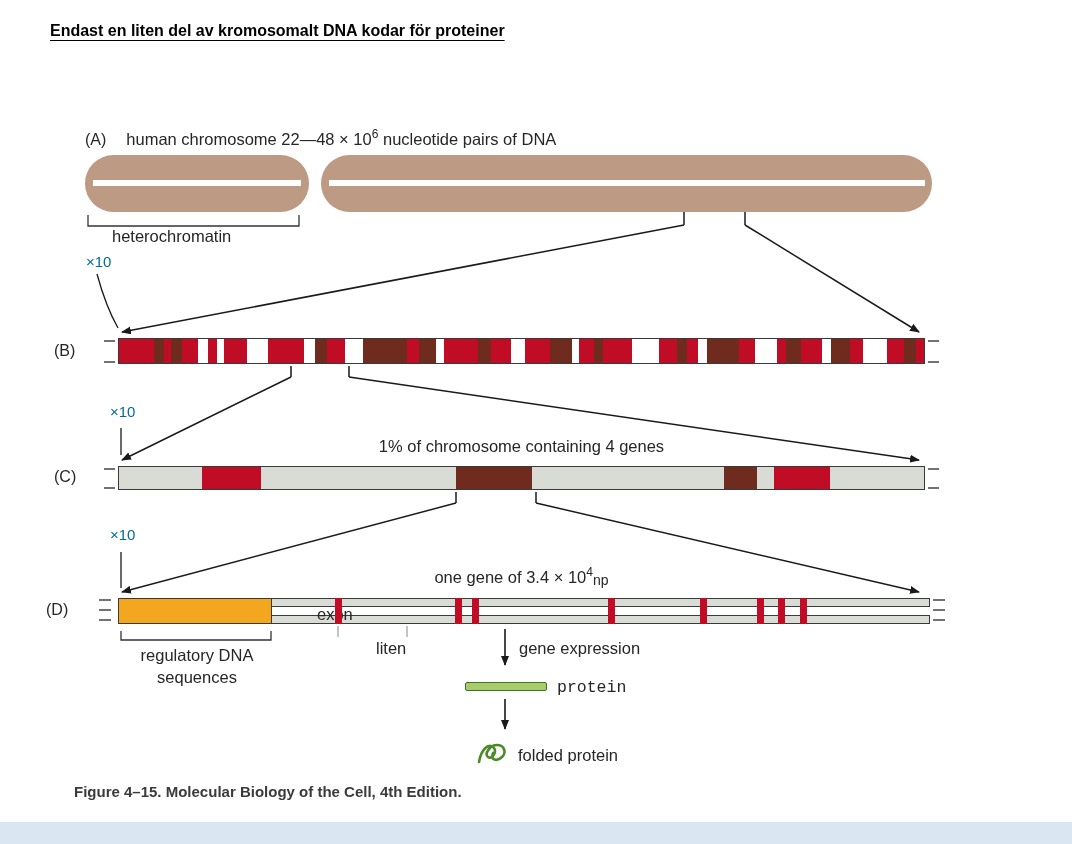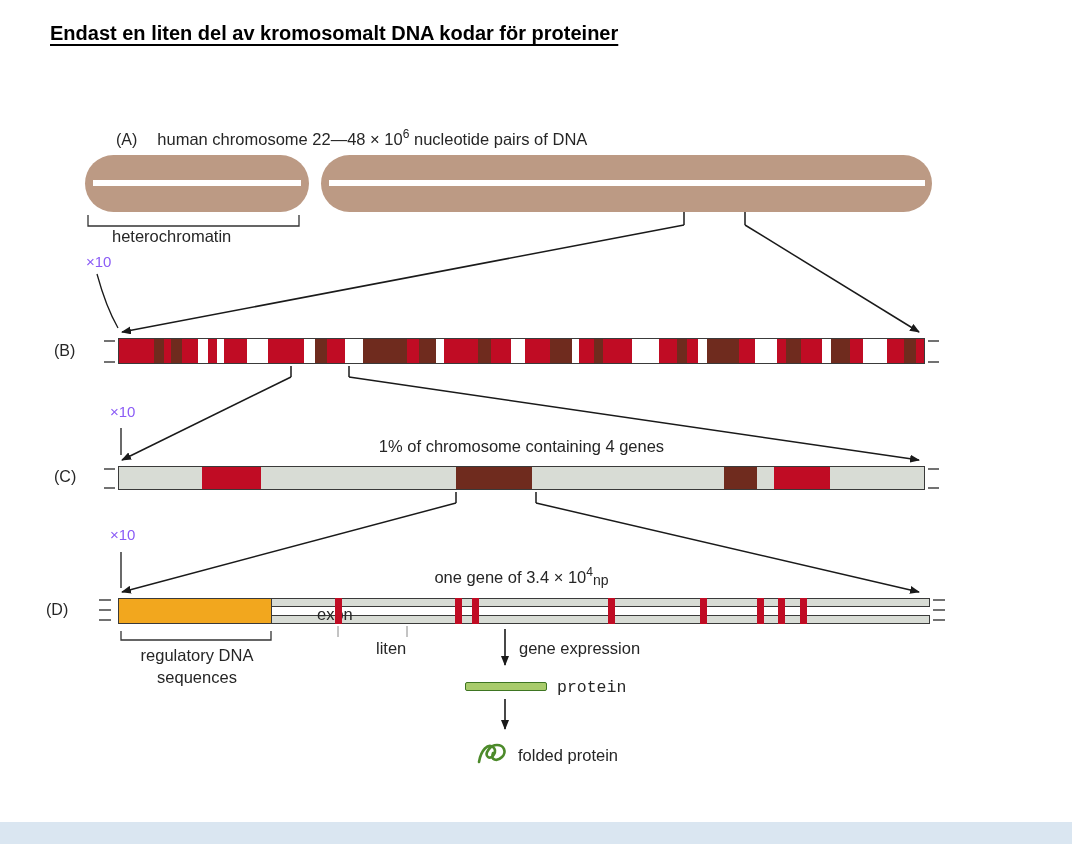--- a/index.html
+++ b/index.html
@@ -2,26 +2,26 @@
 <html style="--chromosome: #bc9a84; --red: #c00c24; --dark: #6f2b1e; --graybar: #d8dcd5; --white: #ffffff; --orange: #f2a71e; --greenfill: #a8cb6b; --greenstroke: #3e7522; --squiggle: #4c8a2a; --footer: #dae6f1;"><head>
 <meta charset="utf-8">
 <style>
   html,body{margin:0;padding:0;background:#fff;}
   .canvas{
     position:relative;width:1072px;height:844px;background:#ffffff;
     font-family:"Liberation Sans",sans-serif;color:#222;overflow:hidden;
   }
   .abs{position:absolute;}
   .slide-title{
-    left:50px;top:22px;font-size:20px;font-weight:700;color:#000;
+    left:50px;top:22px;font-size:16px;font-weight:700;color:#000;
     text-decoration:underline;text-underline-offset:4px;
   }
   .fig-text{font-size:16.5px;font-weight:500;color:#262626;white-space:nowrap;}
   .panel-label{font-size:16px;font-weight:500;color:#262626;}
-  .zoom-label{font-size:15px;font-weight:500;color:#8b5cf6;}
+  .zoom-label{font-size:15px;font-weight:500;color:#0369a1;}
   .sup{font-size:12px;vertical-align:super;}
   .np{font-size:14px;vertical-align:-2px;}
   .heading-center{left:118px;width:807px;text-align:center;}
   .bar{display:flex;box-sizing:border-box;border:1px solid #3a3a3a;overflow:hidden;}
   .seg{height:100%;}
   #barB{left:118px;top:338px;width:807px;height:26px;}
   #barC{left:118px;top:466px;width:807px;height:24px;}
   #barD{left:118px;top:598px;width:812px;height:26px;}
   .d-row{position:absolute;left:0;width:100%;height:9px;background:var(--graybar);
          border:1px solid #3a3a3a;box-sizing:border-box;}
@@ -92,21 +92,21 @@
 
     <path d="M505,629 L505,665" stroke="#1a1a1a" stroke-width="1.6" marker-end="url(#ah)"></path>
 
     <path d="M505,699 L505,729" stroke="#1a1a1a" stroke-width="1.6" marker-end="url(#ah)"></path>
 
     <path d="M479,762 C481,750 488,743 493,747 C498,751 492,760 488,757 C484,754 490,745 497,745 C504,745 507,752 502,757 C497,762 490,760 493,753" fill="none" stroke-width="2.6" stroke-linecap="round" style="stroke:var(--squiggle)"></path>
   </svg>
 
   <div class="abs slide-title">Endast en liten del av kromosomalt DNA kodar för proteiner</div>
 
-  <div class="abs fig-text" style="left:85px;top:127px;margin-left:31px;">
+  <div class="abs fig-text" style="left:85px;top:127px;">
     <span class="panel-label" style="margin-right:20px;">(A)</span><span>human chromosome 22—48 × 10</span><span class="sup">6</span><span> nucleotide pairs of DNA</span>
   </div>
   <div class="abs fig-text" style="left:112px;top:227px;">heterochromatin</div>
   <div class="abs zoom-label" style="left:86px;top:253px;">×10</div>
 
   <div class="abs panel-label" style="left:54px;top:342px;">(B)</div>
   <div id="barB" class="abs bar">
       <div class="seg" style="flex-grow: 4.4; background: rgb(192, 12, 36);"></div>
       <div class="seg" style="flex-grow: 1.2; background: rgb(111, 43, 30);"></div>
       <div class="seg" style="flex-grow: 0.9; background: rgb(192, 12, 36);"></div>
@@ -194,15 +194,16 @@
 
   <div class="abs reg-label" style="top:646px;">regulatory DNA</div>
   <div class="abs reg-label" style="top:668px;">sequences</div>
   <div class="abs fig-text" style="left:317px;top:605px;">exon</div>
   <div class="abs fig-text" style="left:376px;top:639px;">liten</div>
   <div class="abs fig-text" style="left:519px;top:639px;">gene expression</div>
   <div class="abs protein-bar"></div>
   <div class="abs fig-text" style="left:557px;top:678px;font-family:Liberation Mono, monospace;">protein</div>
   <div class="abs fig-text" style="left:518px;top:746px;">folded protein</div>
 
+  <div class="abs caption">Figure 4–15. Molecular Biology of the Cell, 4th Edition.</div>
   <div class="abs footer-strip"></div>
 
 </div>
 
 </body></html>

